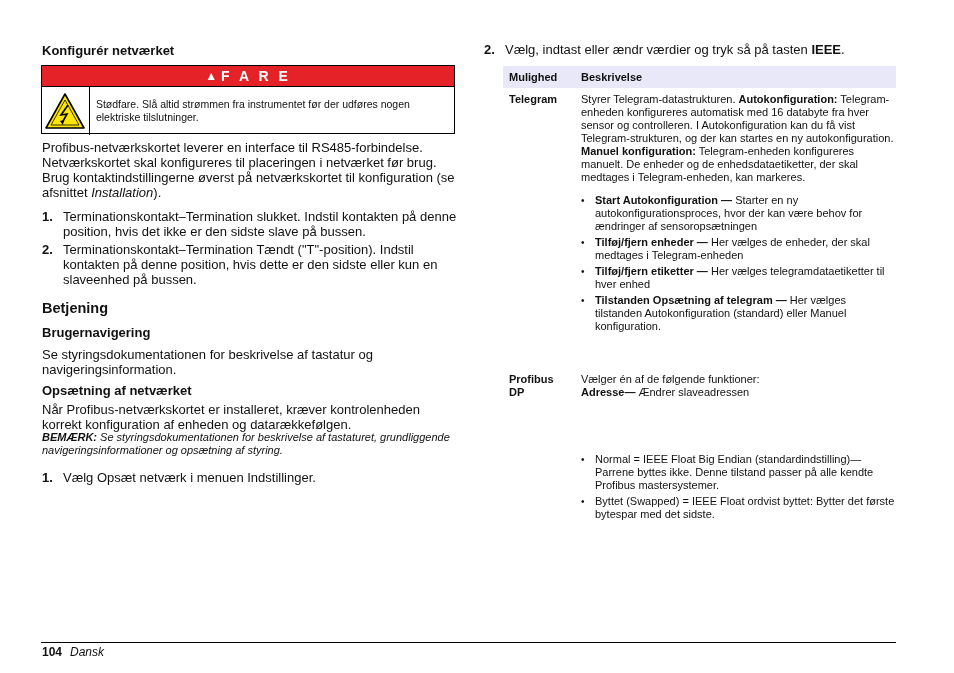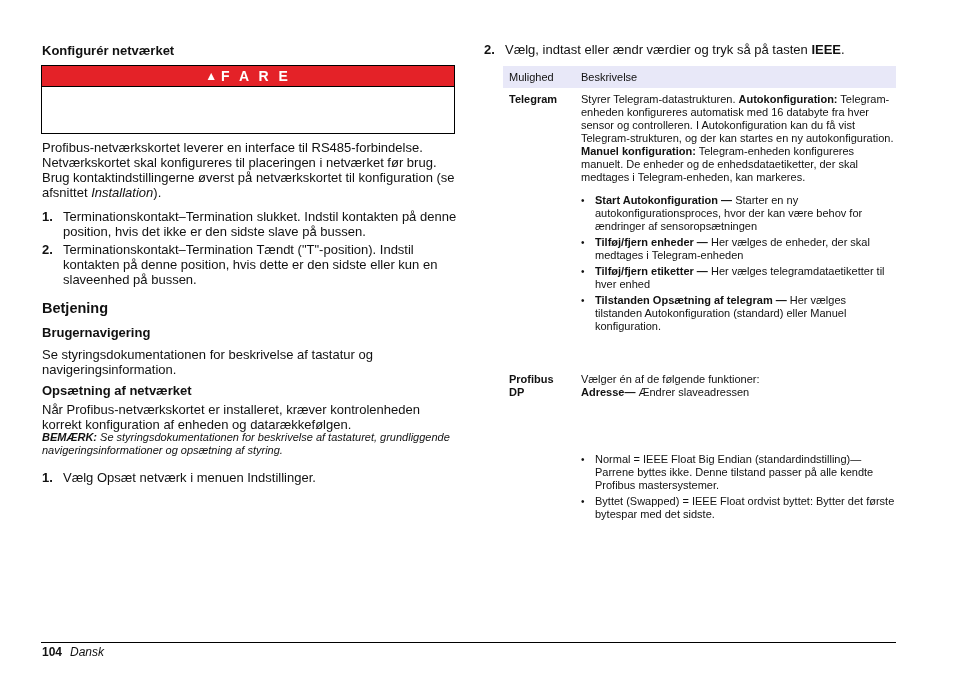--- a/index.html
+++ b/index.html
@@ -33,41 +33,52 @@
   .warn-text { padding: 11px 0 0 6px; font-size: 10.5px; line-height: 12.5px; }
 
   ol.steps { margin: 0; padding: 0; list-style: none; }
   ol.steps li { position: relative; padding-left: 21px; }
   ol.steps li .num { position: absolute; left: 0; top: 0; font-weight: bold; }
 
   
   .tbl-head {
     left: 503px; top: 66px; width: 393px; height: 22px; background: #e8e8f8;
   }
-  .tbl-head span { position: absolute; top: 5px; font-weight: normal; font-size: 11px; }
+  .tbl-head span { position: absolute; top: 5px; font-weight: bold; font-size: 11px; }
   .col1 { left: 509px; }
   .col2 { left: 581px; width: 315px; }
   .bullets { margin: 0; padding: 0; list-style: none; }
   .bullets li { position: relative; padding-left: 14px; margin-bottom: 3px; }
   .bullets li::before { content: "\2022"; position: absolute; left: 0; top: 0; font-size: 10px; }
 
   .footer-rule { left: 41px; top: 642px; width: 855px; height: 1px; background: #000; }
   .footer { left: 42px; top: 645px; font-size: 12px; }
   .footer b { margin-right: 8px; }
   .footer i { font-style: italic; }
 </style>
 </head>
 <body>
 
 <div class="abs h-small" style="left:42px; top:43px;">Konfigurér netværket</div>
 
 <div class="abs warn-box">
   <div class="warn-head">
     <span class="tri">▲</span>
     <span>F A R E</span>
+  </div>
+  <div class="warn-body">
+    <div class="warn-icon-cell">
+      <svg width="42" height="38" viewBox="0 0 42 38">
+        <polygon points="21,2 40,36 2,36" fill="#ffe600" stroke="#000" stroke-width="1.6" stroke-linejoin="round"></polygon>
+        <polygon points="7,33 21,8 35,33" fill="none" stroke="#000" stroke-width="0.8"></polygon>
+        <polyline points="24,13 17,23 23,22 18,31" fill="none" stroke="#000" stroke-width="1.6"></polyline>
+        <polygon points="16,29 19,33 20,28" fill="#000"></polygon>
+      </svg>
+    </div>
+    <div class="warn-text">Stødfare. Slå altid strømmen fra instrumentet før der udføres nogen elektriske tilslutninger.</div>
   </div>
 </div>
 
 <div class="abs body-text" style="left:42px; top:140px; width:415px;">
   <div>Profibus-netværkskortet leverer en interface til RS485-forbindelse.</div>
   <div><span>Netværkskortet skal konfigureres til placeringen i netværket før brug. Brug kontaktindstillingerne øverst på netværkskortet til konfiguration (se afsnittet </span><i>Installation</i><span>).</span></div>
 </div>
 
 <ol class="abs steps body-text" style="left:42px; top:209px; width:415px;">
   <li style="margin-bottom:3px;">

